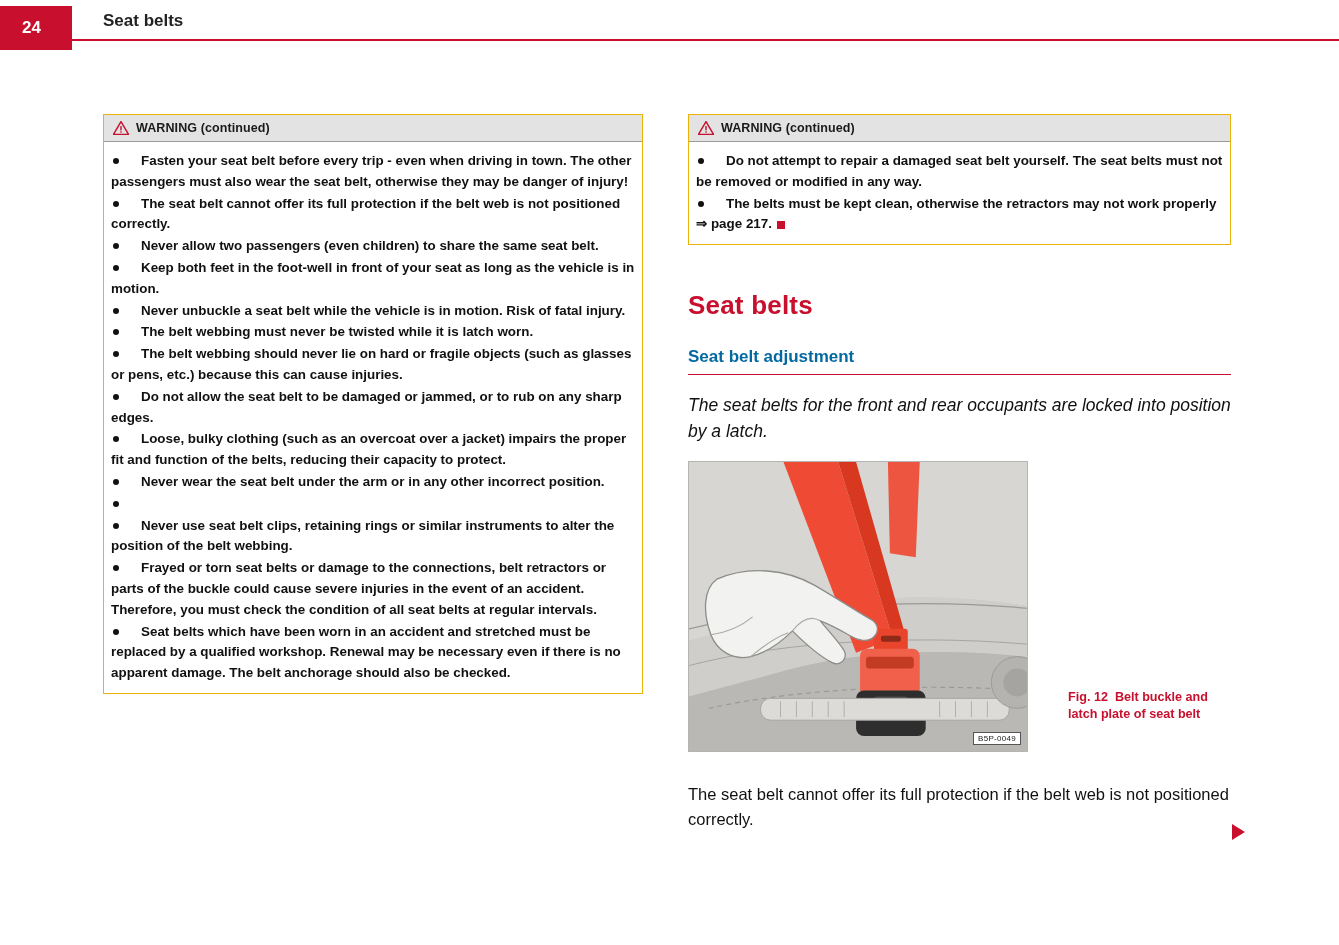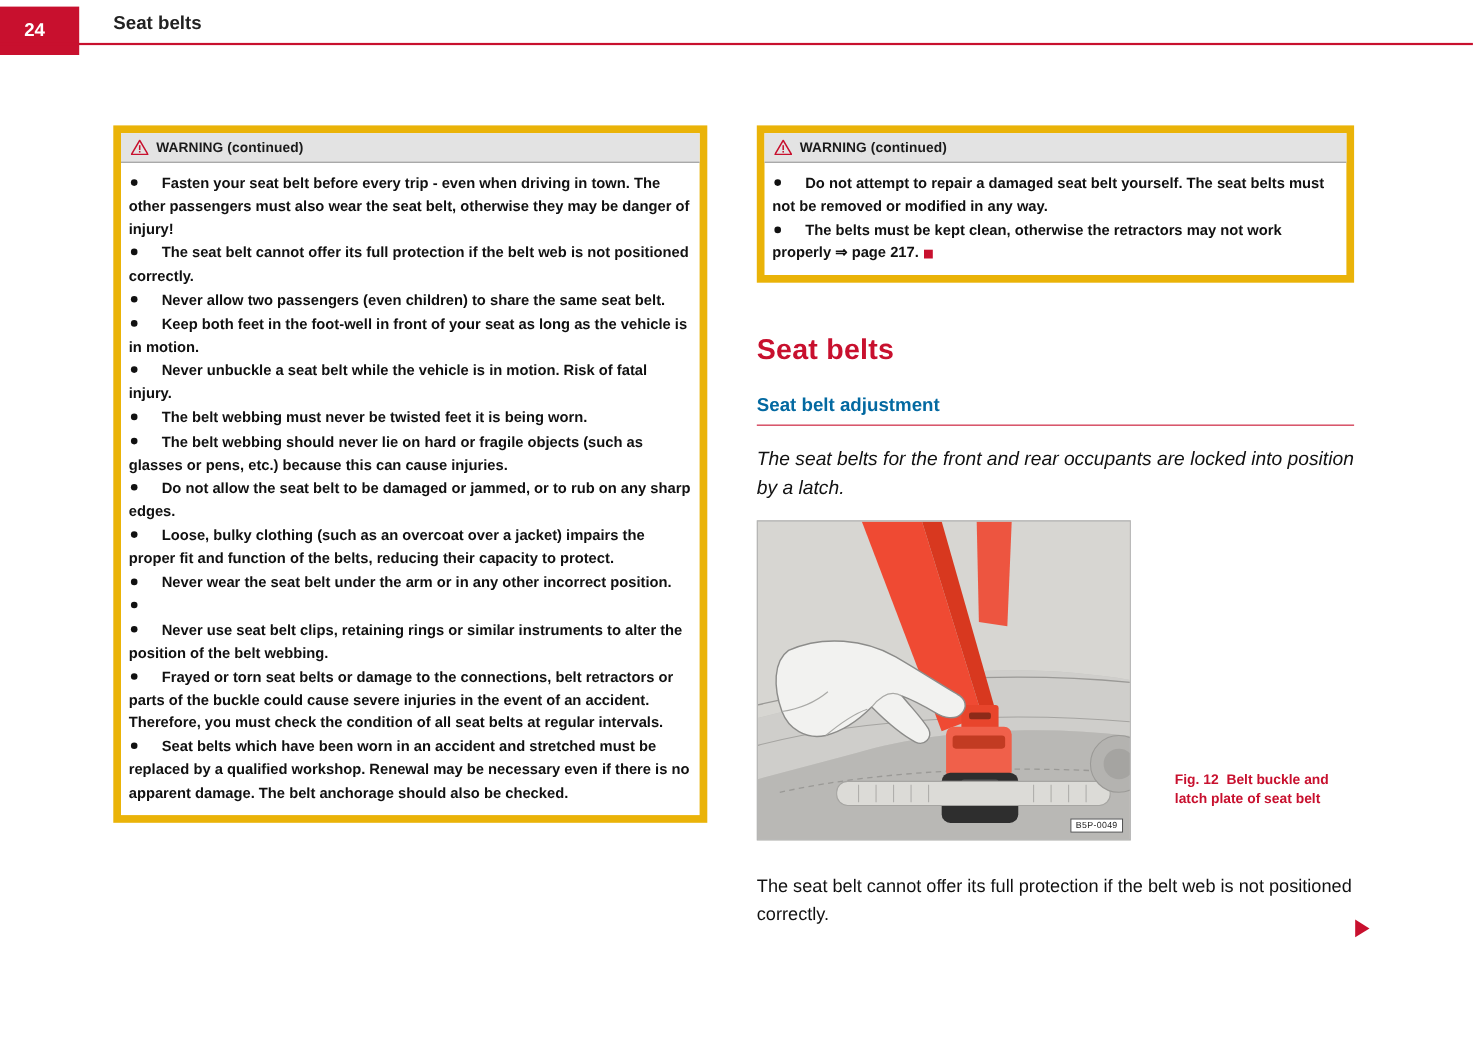--- a/index.html
+++ b/index.html
@@ -65,21 +65,21 @@
   }
   .col-right {
     position: absolute;
     left: 688px;
     top: 114px;
     width: 543px;
   }
 
   
   .warning-box {
-    border: 7px solid #eab308;
+    border: 1px solid #eab308;
     box-sizing: border-box;
     background: #ffffff;
   }
   .warning-head {
     background: #e3e3e3;
     border-bottom: 1px solid #9a9a9a;
     height: 27px;
     display: flex;
     align-items: center;
     padding-left: 9px;
@@ -237,21 +237,21 @@
         <rect x="7.3" y="10.3" width="1.4" height="1.4" fill="#c8102e"></rect>
       </svg>
       <span class="warning-head-label">WARNING (continued)</span>
     </div>
     <div class="warning-body">
       <div class="warn-item"><span class="bullet"><span class="bullet-dot"></span></span><span class="txt">Fasten your seat belt before every trip - even when driving in town. The other passengers must also wear the seat belt, otherwise they may be danger of injury!</span></div>
       <div class="warn-item"><span class="bullet"><span class="bullet-dot"></span></span><span class="txt">The seat belt cannot offer its full protection if the belt web is not positioned correctly.</span></div>
       <div class="warn-item"><span class="bullet"><span class="bullet-dot"></span></span><span class="txt">Never allow two passengers (even children) to share the same seat belt.</span></div>
       <div class="warn-item"><span class="bullet"><span class="bullet-dot"></span></span><span class="txt">Keep both feet in the foot-well in front of your seat as long as the vehicle is in motion.</span></div>
       <div class="warn-item"><span class="bullet"><span class="bullet-dot"></span></span><span class="txt">Never unbuckle a seat belt while the vehicle is in motion. Risk of fatal injury.</span></div>
-      <div class="warn-item"><span class="bullet"><span class="bullet-dot"></span></span><span class="txt">The belt webbing must never be twisted feet it is being worn.</span></div>
+      <div class="warn-item"><span class="bullet"><span class="bullet-dot"></span></span><span class="txt">The belt webbing must never be twisted while it is latch worn.</span></div>
       <div class="warn-item"><span class="bullet"><span class="bullet-dot"></span></span><span class="txt">The belt webbing should never lie on hard or fragile objects (such as glasses or pens, etc.) because this can cause injuries.</span></div>
       <div class="warn-item"><span class="bullet"><span class="bullet-dot"></span></span><span class="txt">Do not allow the seat belt to be damaged or jammed, or to rub on any sharp edges.</span></div>
       <div class="warn-item"><span class="bullet"><span class="bullet-dot"></span></span><span class="txt">Loose, bulky clothing (such as an overcoat over a jacket) impairs the proper fit and function of the belts, reducing their capacity to protect.</span></div>
       <div class="warn-item"><span class="bullet"><span class="bullet-dot"></span></span><span class="txt">Never wear the seat belt under the arm or in any other incorrect position.</span></div>
       <div class="warn-item"><span class="bullet"><span class="bullet-dot"></span></span></div>
       <div class="warn-item"><span class="bullet"><span class="bullet-dot"></span></span><span class="txt">Never use seat belt clips, retaining rings or similar instruments to alter the position of the belt webbing.</span></div>
       <div class="warn-item"><span class="bullet"><span class="bullet-dot"></span></span><span class="txt">Frayed or torn seat belts or damage to the connections, belt retractors or parts of the buckle could cause severe injuries in the event of an accident. Therefore, you must check the condition of all seat belts at regular intervals.</span></div>
       <div class="warn-item"><span class="bullet"><span class="bullet-dot"></span></span><span class="txt">Seat belts which have been worn in an accident and stretched must be replaced by a qualified workshop. Renewal may be necessary even if there is no apparent damage. The belt anchorage should also be checked.</span></div>
     </div>
   </div>

